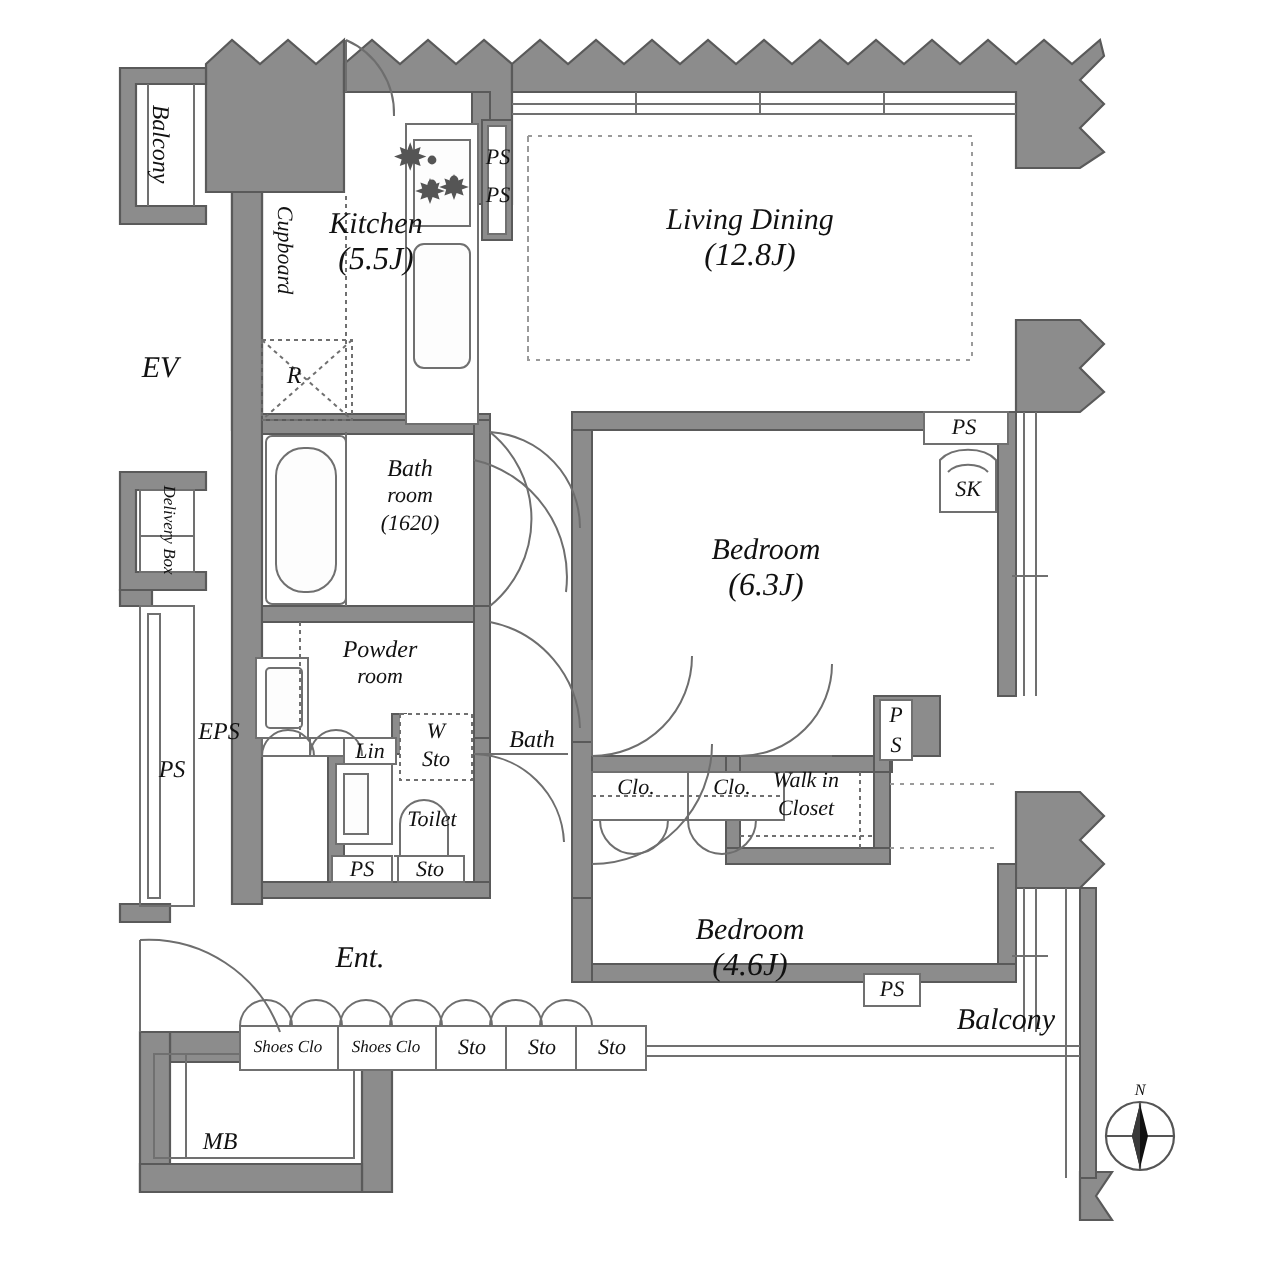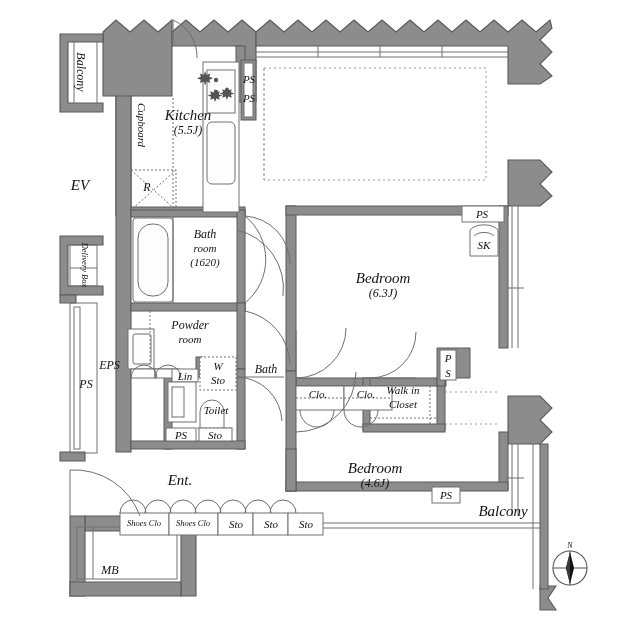--- a/index.html
+++ b/index.html
@@ -3,21 +3,21 @@
 <meta charset="utf-8">
 <style>
   html,body{margin:0;padding:0;background:#ffffff;}
   body{width:640px;height:640px;overflow:hidden;
        font-family:"Liberation Serif", serif;}
   #plan{position:relative;width:640px;height:640px;background:#fff;}
   svg{position:absolute;left:0;top:0;}
   .lbl{position:absolute;white-space:nowrap;font-style:italic;color:#111;
        line-height:1.12;text-align:center;font-family:"Liberation Serif",serif;}
   .room{font-size:15px;}
-  .room .sub{font-size:12px;font-style:italic;}
+  .room .sub{font-size:16px;font-style:italic;}
   .small{font-size:11px;}
   .tiny{font-size:8.5px;}
   .mid{font-size:12px;}
   .vert{transform-origin:center center;}
   .ctr{transform:translate(-50%,-50%);}
 </style>
 </head>
 <body>
 
 <div id="plan">
@@ -245,20 +245,24 @@
 
   <g fill="none" stroke="#555" stroke-width="1.1">
     <circle cx="570" cy="568" r="17" fill="#ffffff"></circle>
     <line x1="570" y1="551" x2="570" y2="585"></line>
     <line x1="553" y1="568" x2="587" y2="568"></line>
     <path d="M570 552 L574 568 L570 584 L566 568 Z" fill="#111" stroke="none"></path>
     <path d="M570 552 L566 568 L570 584 Z" fill="#3a3a3a" stroke="none"></path>
   </g>
 </svg>
 
+<div class="lbl room ctr" style="left:375px;top:120px;">
+  <div>Living Dining</div>
+  <div class="sub">(12.8J)</div>
+</div>
 
 <div class="lbl room ctr" style="left:188px;top:122px;">
   <div>Kitchen</div>
   <div class="sub">(5.5J)</div>
 </div>
 
 <div class="lbl room ctr" style="left:383px;top:285px;">
   <div>Bedroom</div>
   <div class="sub">(6.3J)</div>
 </div>

